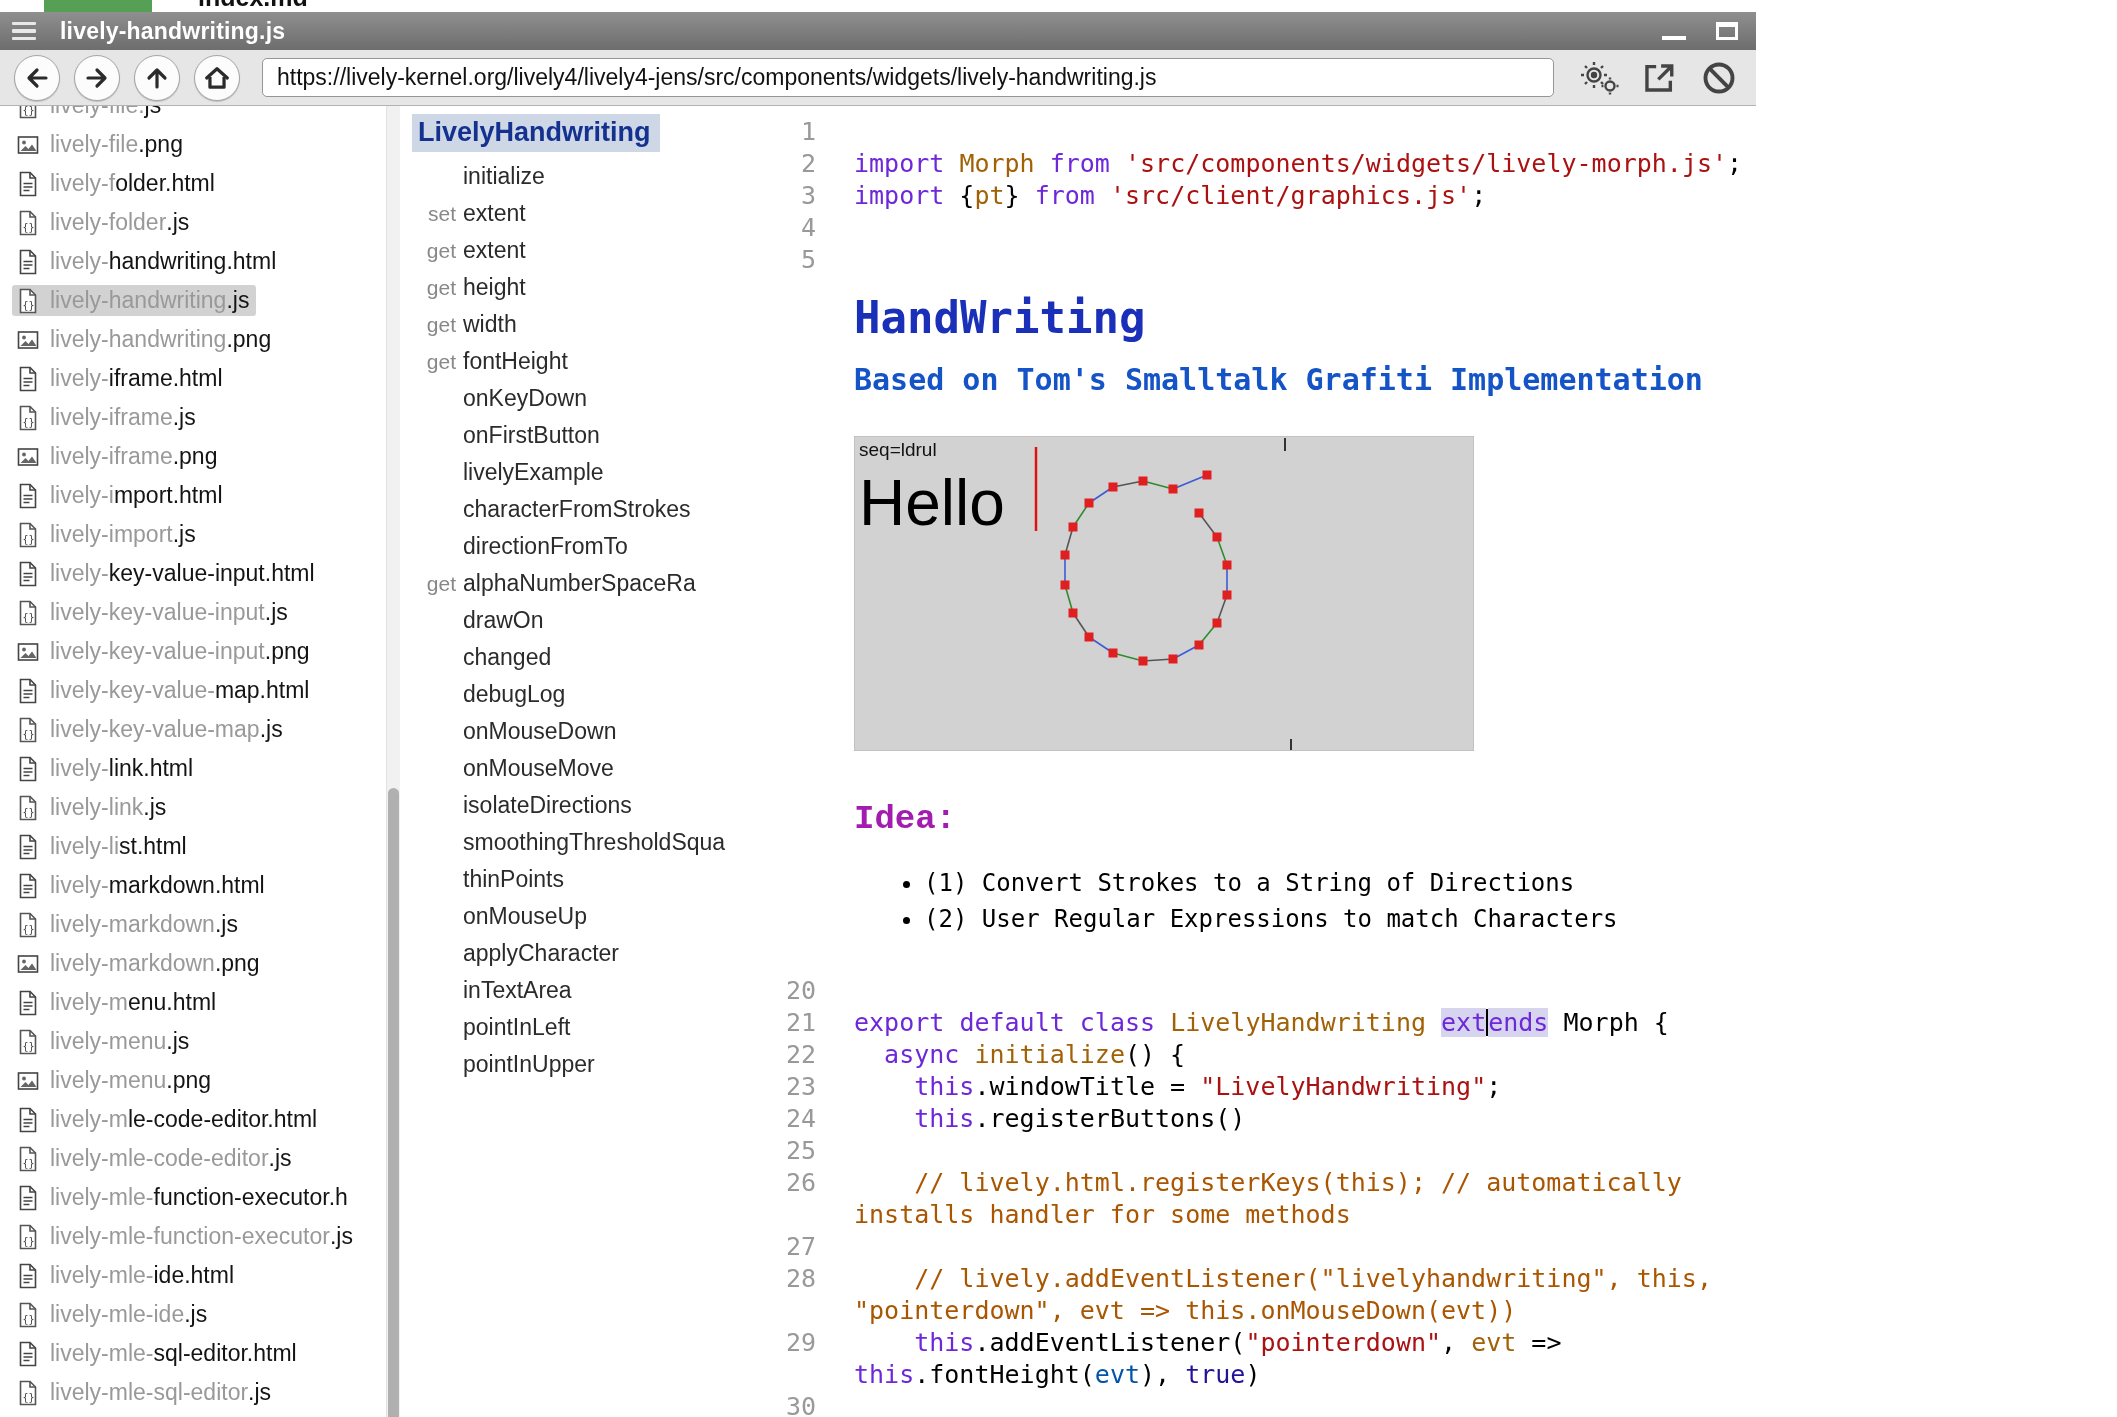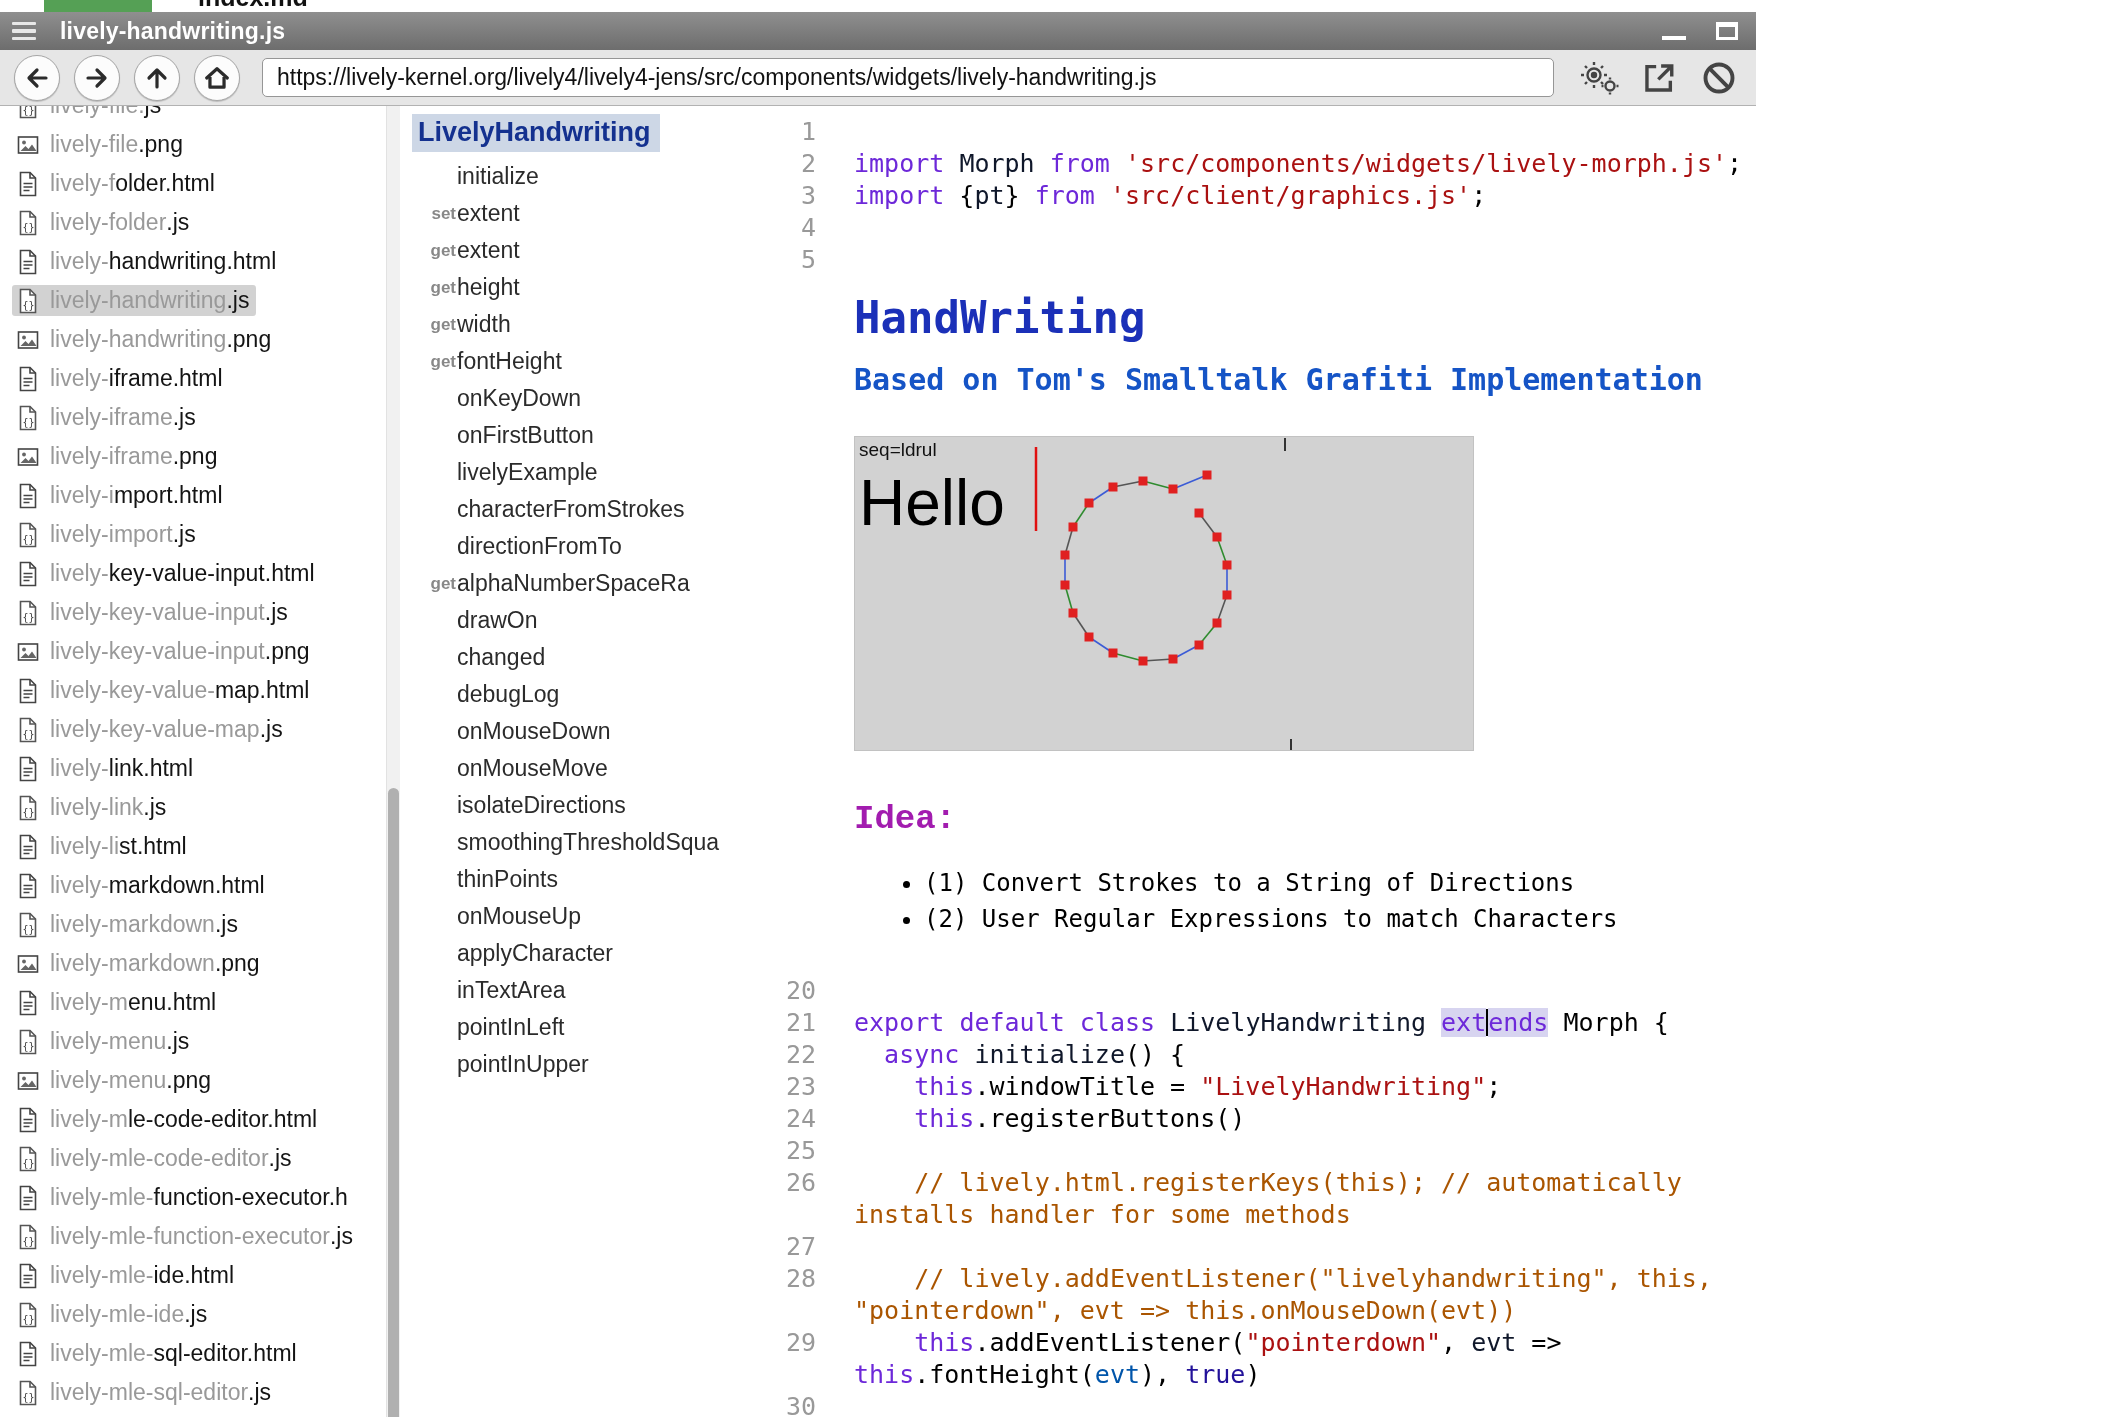--- a/index.html
+++ b/index.html
@@ -48,30 +48,30 @@
   .fl-scroll { position:absolute; right:0; top:0; width:14px; height:100%; background:#f1f1f1;
                border-left:1px solid #e2e2e2; }
   .fl-thumb { position:absolute; left:1px; right:1px; top:52%; height:50%;
               background:#b0b0b0; border-radius:7px; }
 
   .outline { width:332px; flex:none; overflow:hidden; padding:8px 0 0 8px; background:#fff; }
   .ol-title { display:inline-block; font-size:27px; font-weight:bold; color:#14318f;
               background:#cdd7e6; padding:3px 9px 4px 6px; margin:0 0 6px 4px; cursor:pointer; }
   .ol-row { height:37px; display:flex; align-items:center; font-size:23px; color:#2b2b2b;
             white-space:nowrap; overflow:hidden; cursor:pointer; }
-  .ol-prefix { width:48px; flex:none; font-size:17px; color:#888; text-align:right; margin-right:1px;font-weight:bold; }
+  .ol-prefix { width:48px; flex:none; font-size:21px; color:#888; text-align:right; margin-right:7px; }
 
   
   .editor { flex:1; overflow:hidden; padding-top:10px; background:#fff;
             font-family:"DejaVu Sans Mono", monospace; font-size:25px; line-height:32px; }
   .cm-line { display:flex; }
   .cm-gutter { width:122px; flex:none; text-align:right; padding-right:38px; color:#999; }
   .cm-code { flex:1; white-space:pre-wrap; word-break:break-word; color:#000; min-height:32px; }
   .tk-kw  { color:#6d28d9; }
-  .tk-def { color:#0f172a; }
+  .tk-def { color:#a16207; }
   .tk-str { color:#aa1111; }
   .tk-cmt { color:#aa5500; }
   .tk-num { color:#116644; }
   .tk-atom{ color:#221199; }
   .tk-var2{ color:#0055aa; }
   .tk-sel { background:#d7d4f0; }
   .caret  { display:inline-block; width:2px; height:27px; background:#000; vertical-align:-5px; }
 
   
   .md-widget { padding:16px 0 18px 0; }

